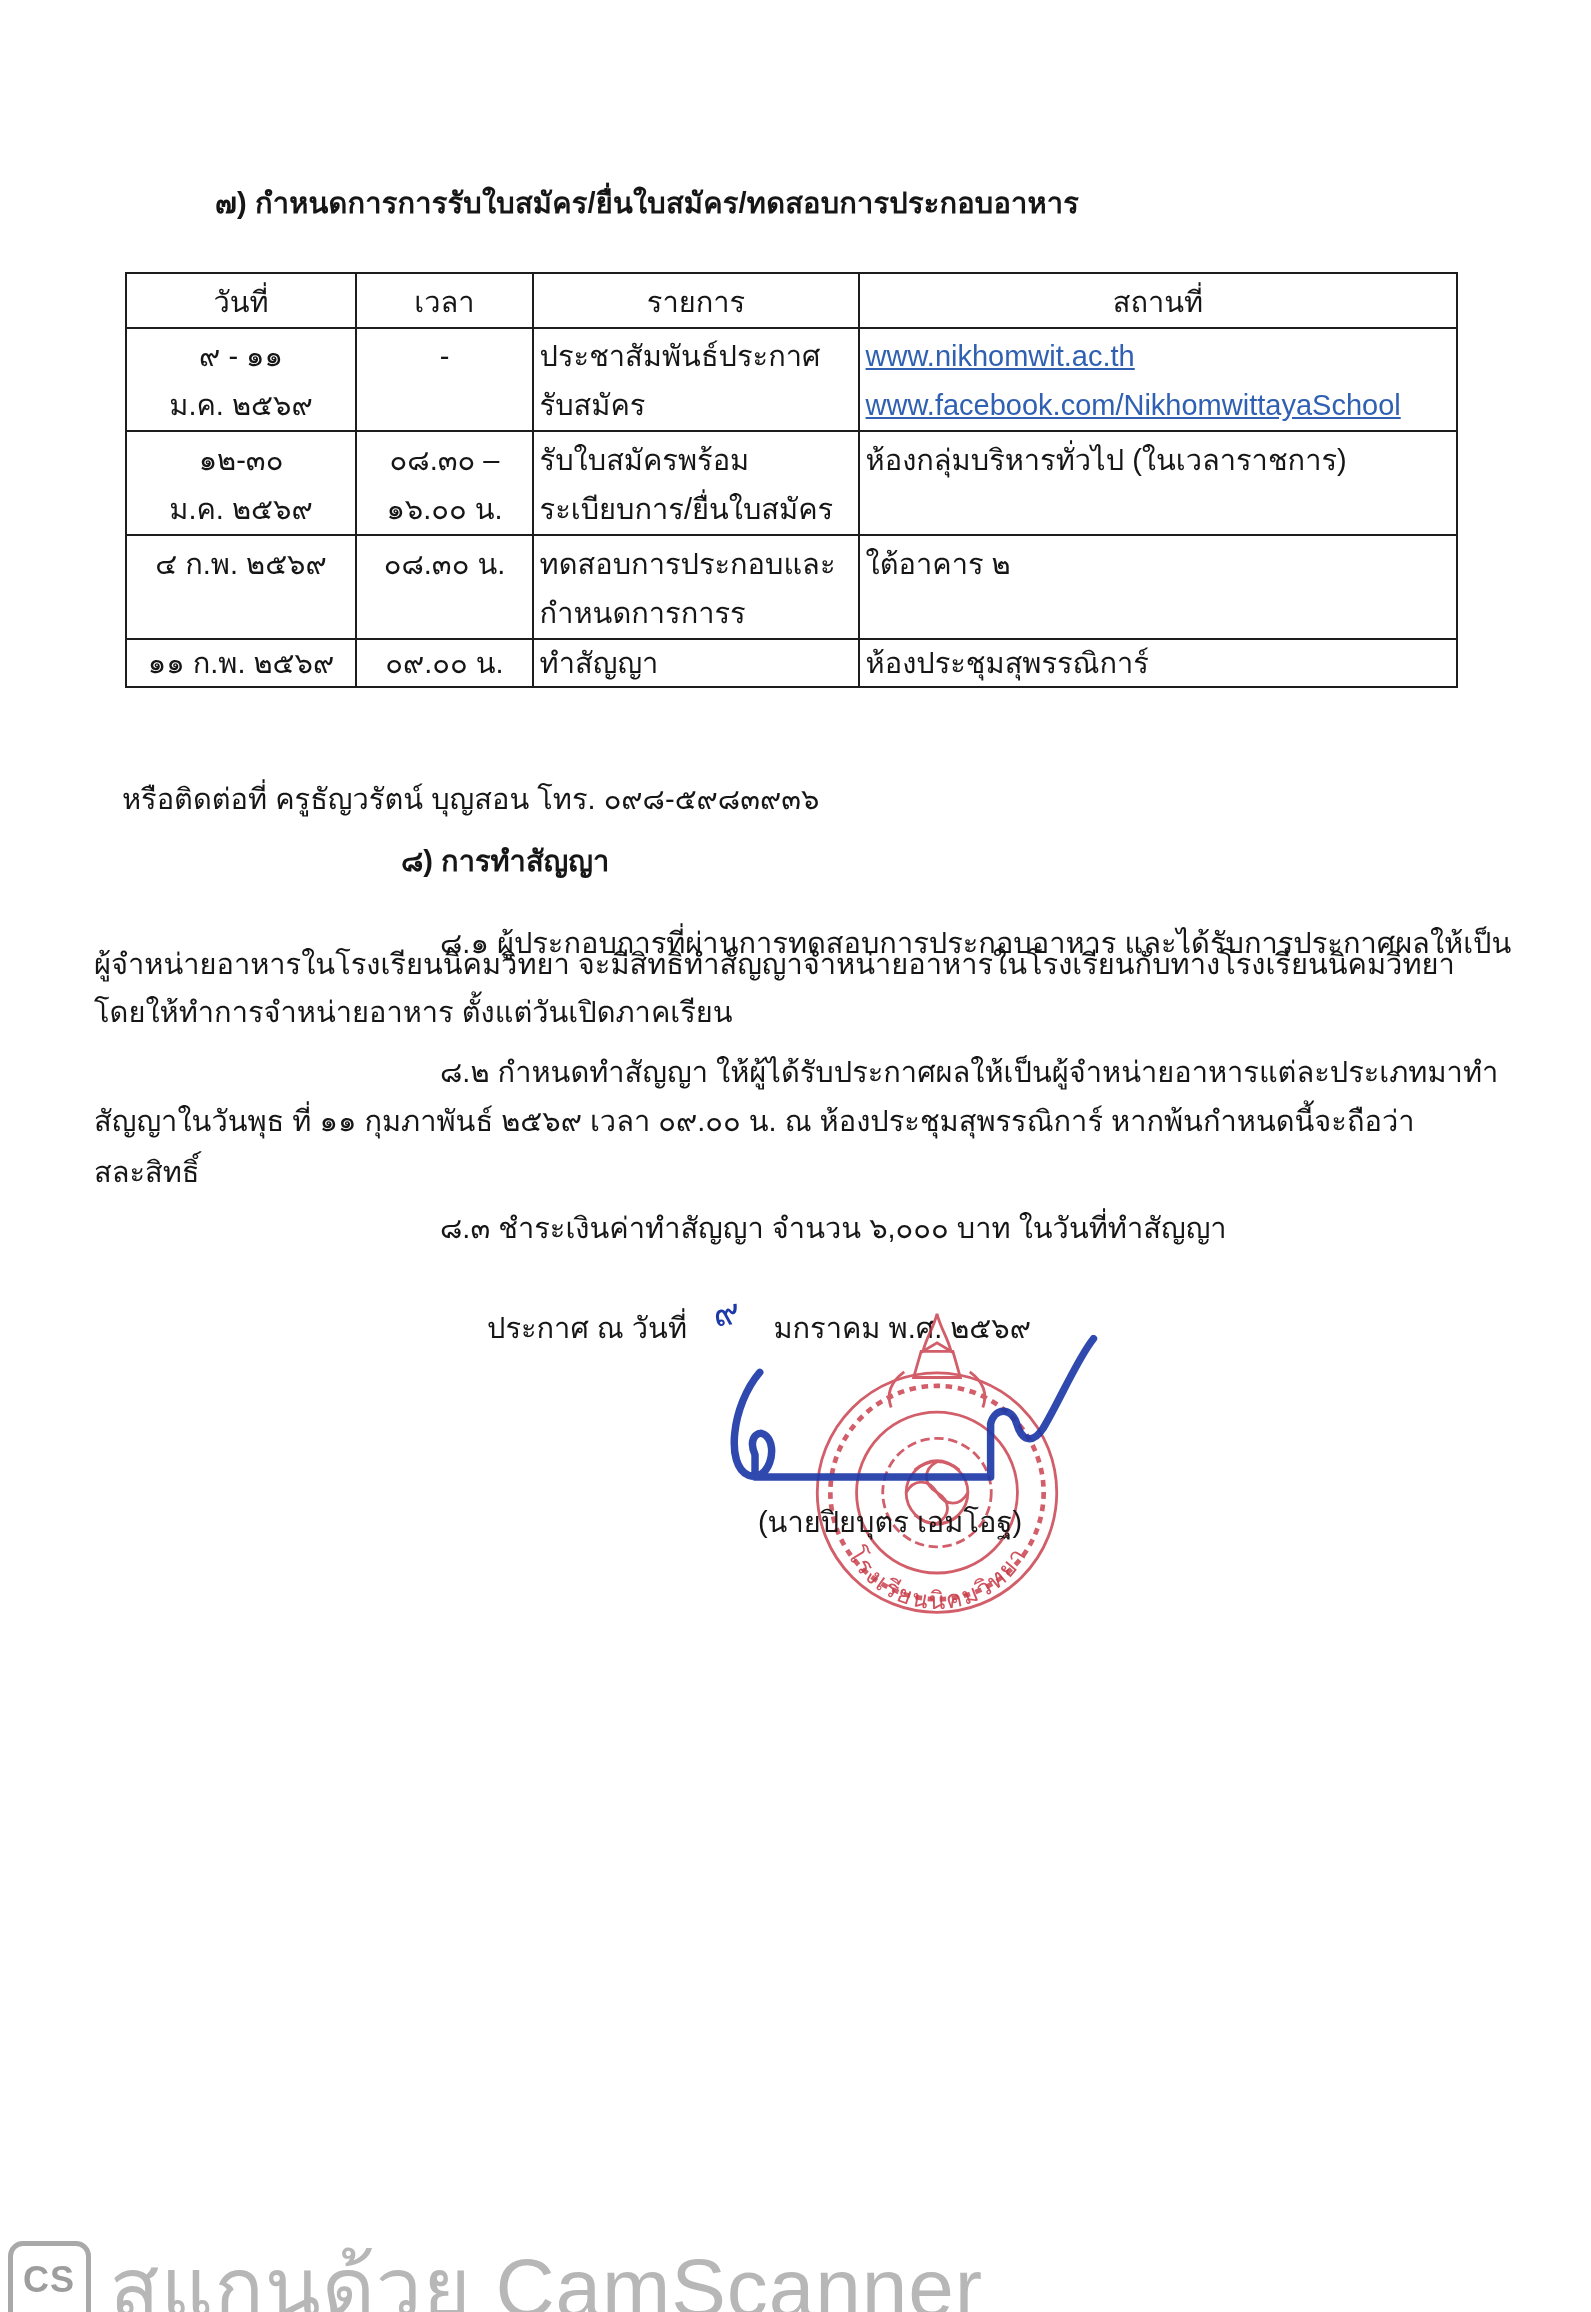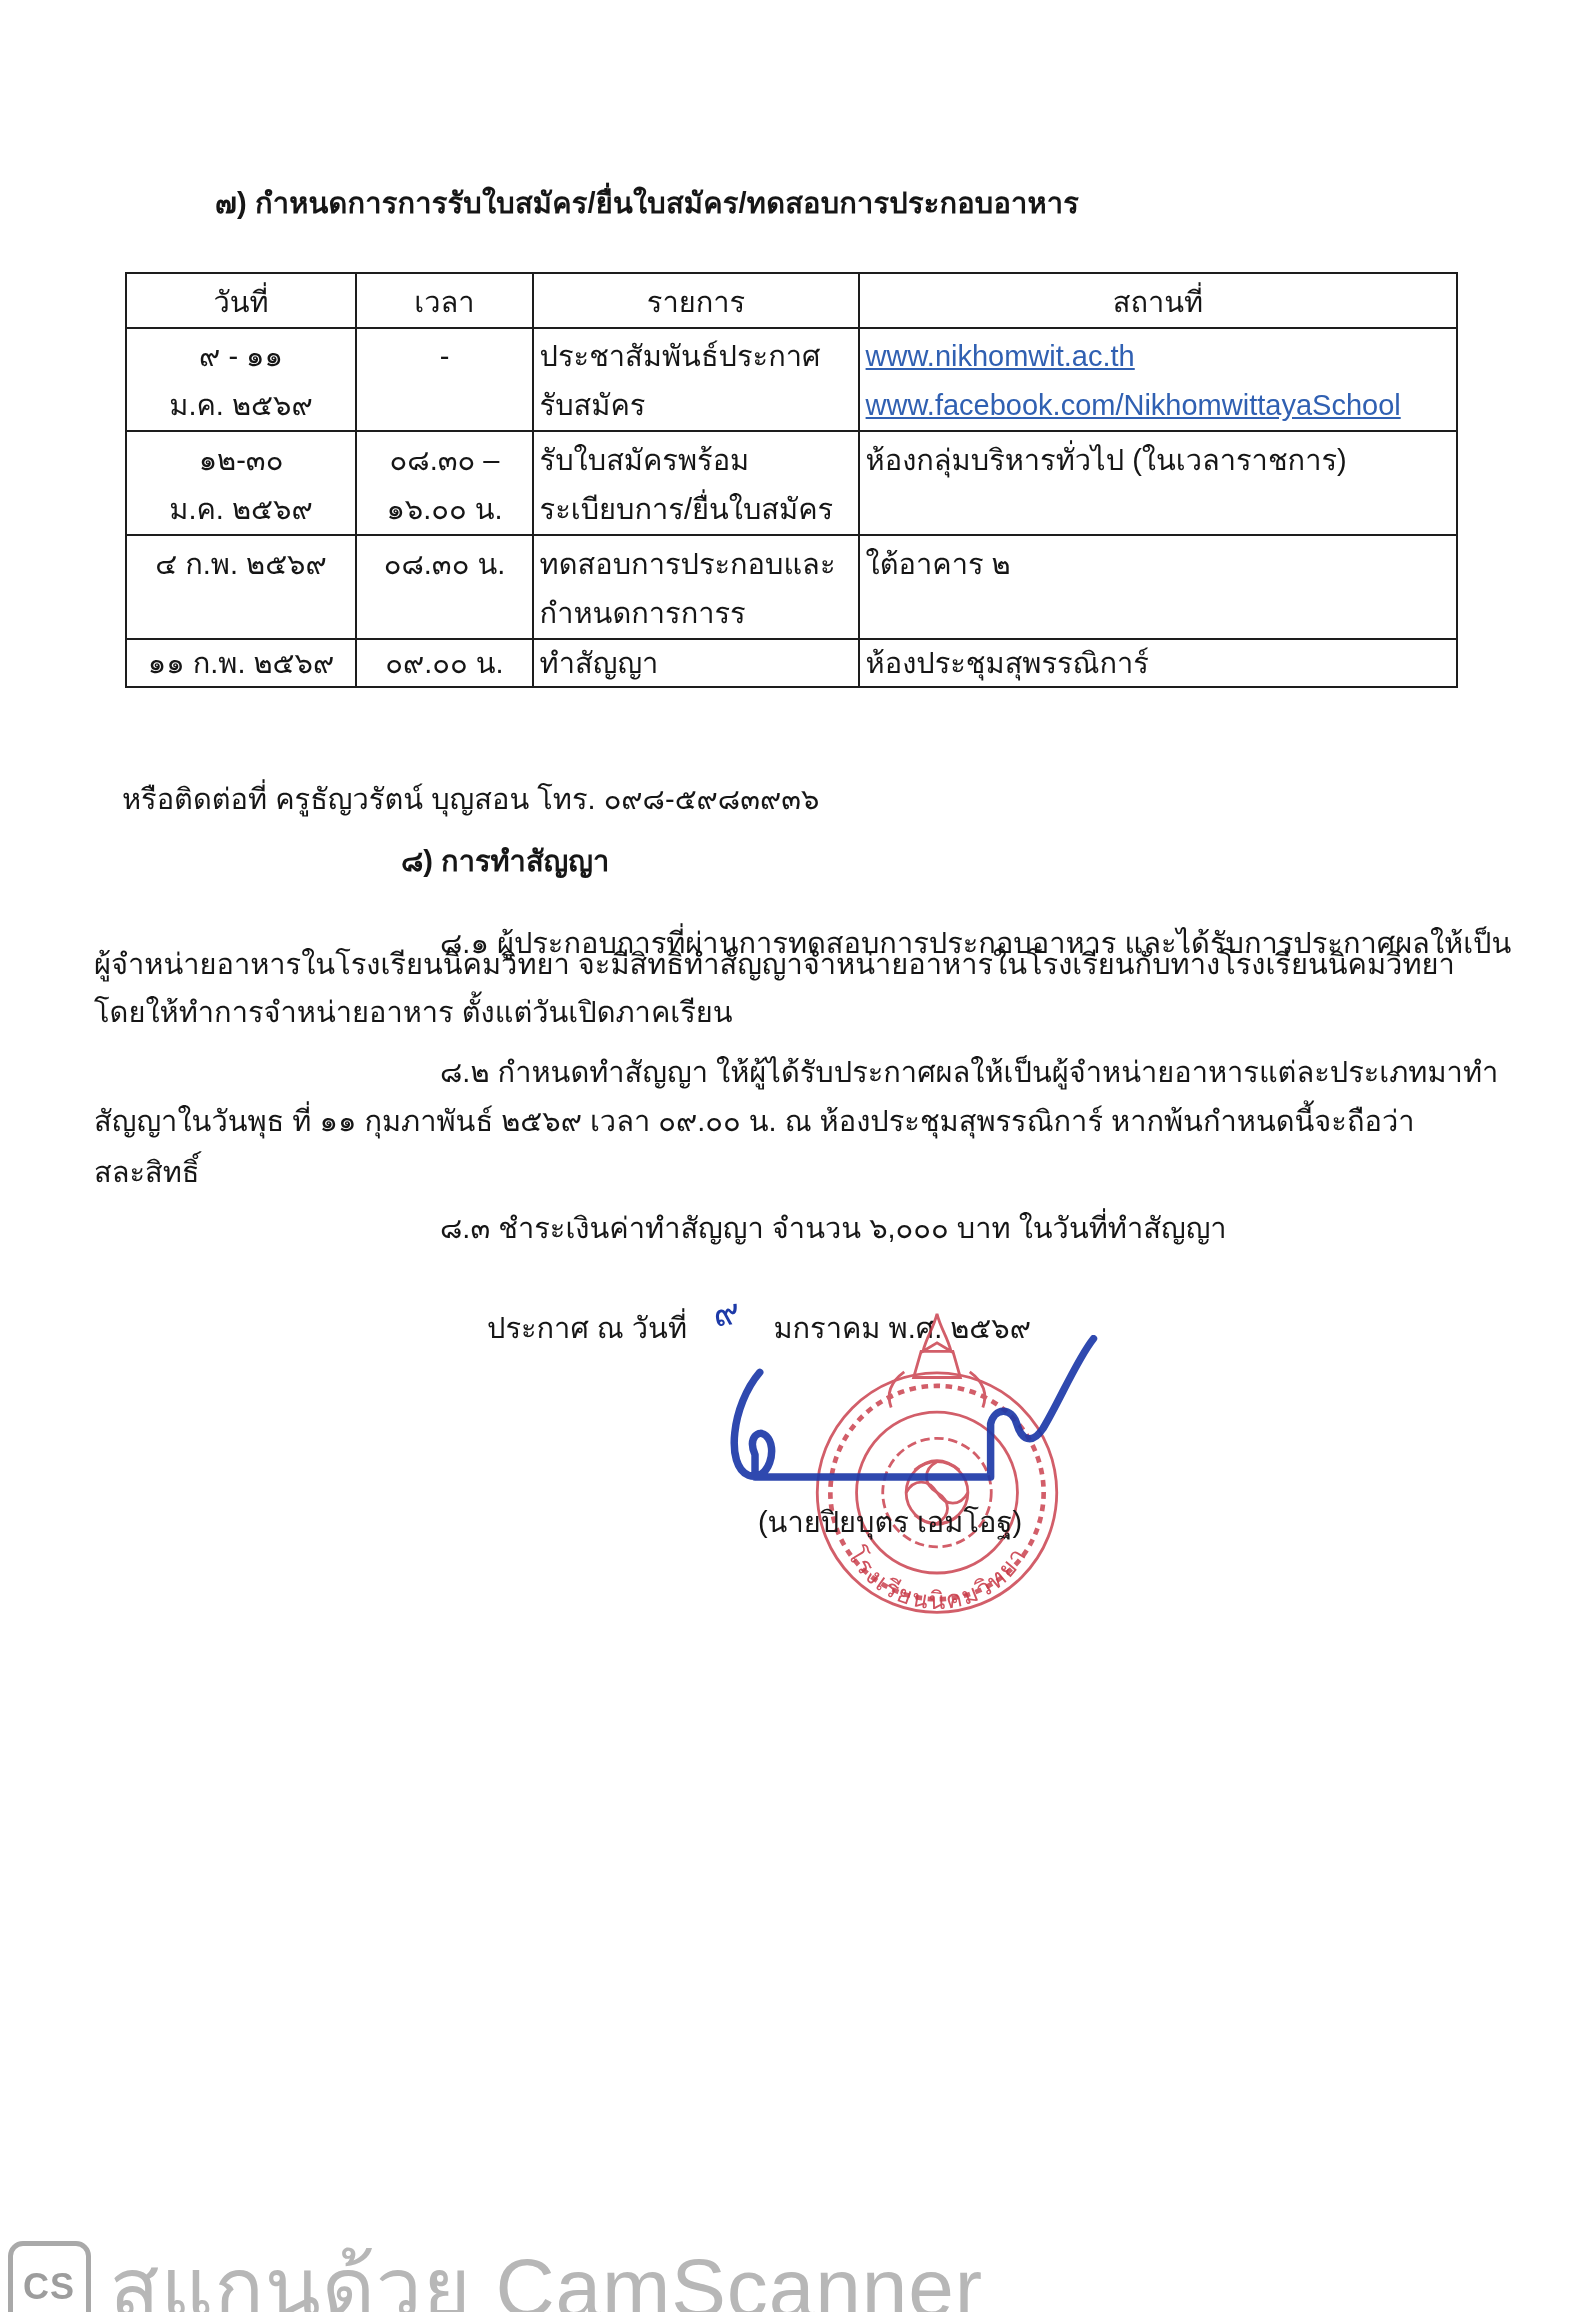--- a/index.html
+++ b/index.html
@@ -53,21 +53,21 @@
   }
   
   .watermark{display:flex;align-items:flex-start;gap:19px;}
   .cs-badge{
     width:73px;height:92px;border:5.6px solid #a9a9a9;border-radius:15px;
     background:#fff;display:flex;flex-direction:column;justify-content:space-between;
     overflow:hidden;flex:0 0 auto;
   }
   .cs-badge .cs-txt{
     text-align:center;font-size:36px;font-weight:700;color:#9d9d9d;
-    padding-top:20px;letter-spacing:0.9px;
+    padding-top:13px;letter-spacing:0.9px;
   }
   .wm-text{
     font-size:82px;color:#b7b7b7;font-weight:400;letter-spacing:0.9px;
     line-height:1;white-space:nowrap;padding-top:5.6px;
   }
 </style>
 </head>
 <body>
 
 <div class="page">

